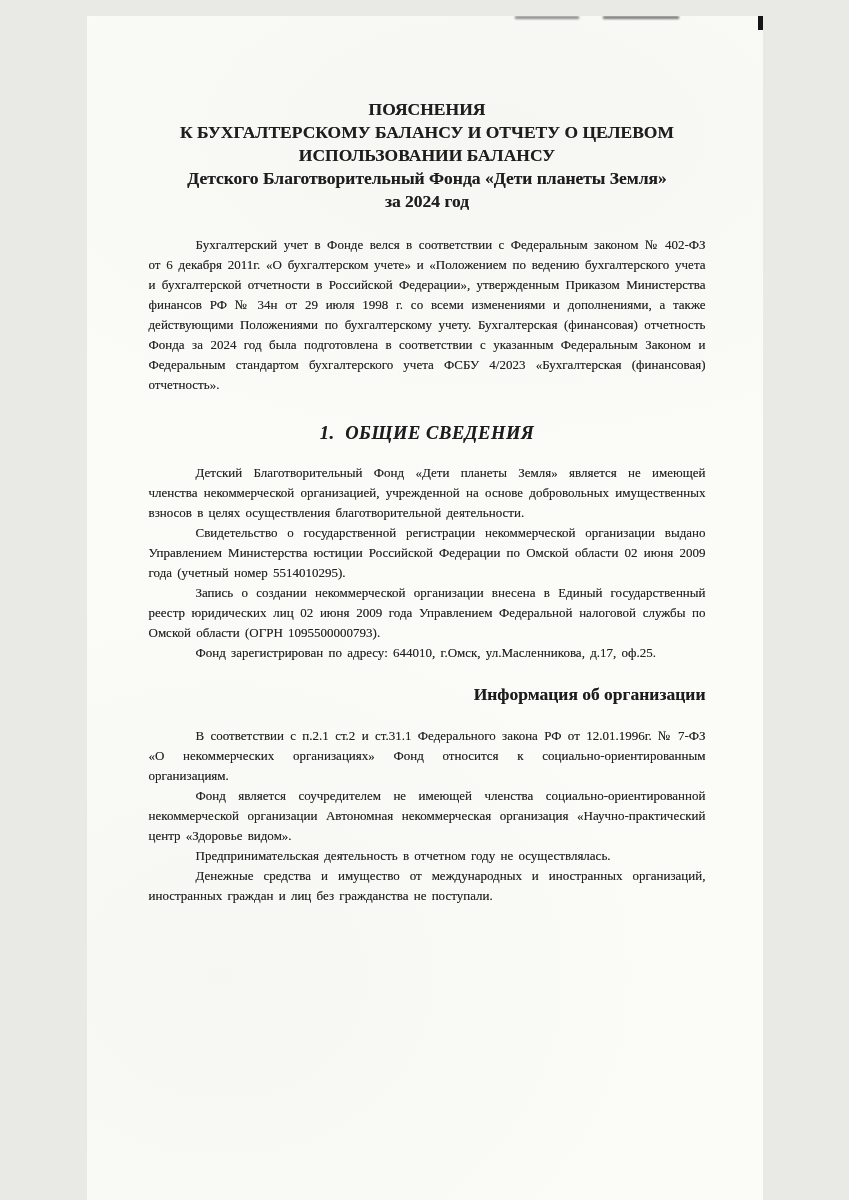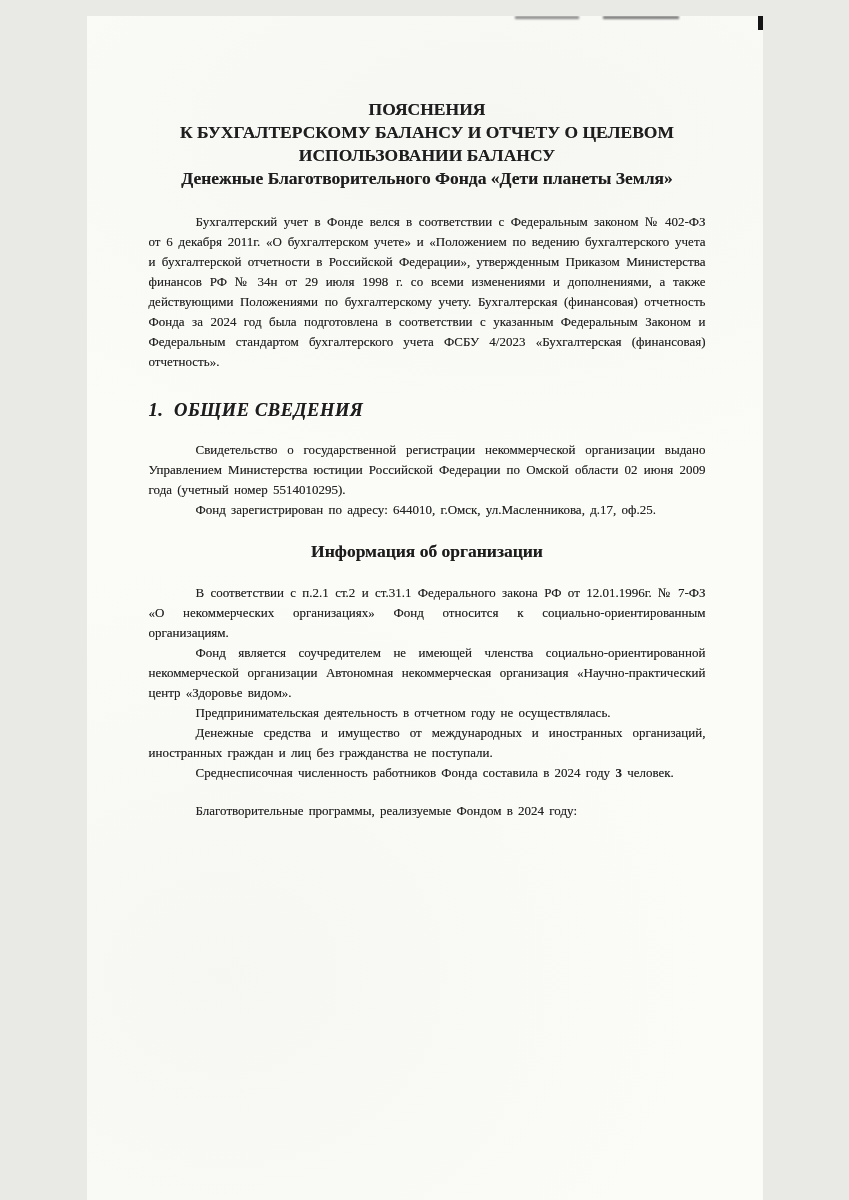--- a/index.html
+++ b/index.html
@@ -38,31 +38,32 @@
     font-size: 13px;
     line-height: 20px;
     word-spacing: 2px;
     text-shadow: 0 0 0.5px rgba(20,20,20,0.45);
   }
   .intro {
     margin-top: 22px;
   }
   .section-heading {
     margin: 26px 0 18px 0;
+    text-align: center;
     font-weight: bold;
     font-style: italic;
     font-size: 18.5px;
     line-height: 24px;
     letter-spacing: 0.6px;
     color: #1d1d1d;
     text-shadow: 0 0 0.6px rgba(10,10,10,0.5);
   }
   .sub-heading {
     margin: 20px 0 20px 0;
-    text-align: center;
+    text-align: right;
     font-weight: bold;
     font-size: 17.5px;
     line-height: 23px;
     color: #1d1d1d;
     text-shadow: 0 0 0.6px rgba(10,10,10,0.5);
   }
   .closing {
     margin-top: 18px;
   }
   .bold-inline {
@@ -127,40 +128,41 @@
   <div class="smudge-a"></div>
   <div class="smudge-b"></div>
   <div class="corner-mark"></div>
 
   <div class="content">
 
     <header class="doc-title">
       <div>ПОЯСНЕНИЯ</div>
       <div>К БУХГАЛТЕРСКОМУ БАЛАНСУ И ОТЧЕТУ О ЦЕЛЕВОМ</div>
       <div>ИСПОЛЬЗОВАНИИ БАЛАНСУ</div>
-      <div>Денежные Благотворительного Фонда «Дети планеты Земля»</div>
+      <div>Детского Благотворительный Фонда «Дети планеты Земля»</div>
+      <div>за 2024 год</div>
     </header>
 
     <p class="para intro">Бухгалтерский учет в Фонде велся в соответствии с Федеральным законом № 402-ФЗ от 6 декабря 2011г. «О бухгалтерском учете» и «Положением по ведению бухгалтерского учета и бухгалтерской отчетности в Российской Федерации», утвержденным Приказом Министерства финансов РФ № 34н от 29 июля 1998 г. со всеми изменениями и дополнениями, а также действующими Положениями по бухгалтерскому учету. Бухгалтерская (финансовая) отчетность Фонда за 2024 год была подготовлена в соответствии с указанным Федеральным Законом и Федеральным стандартом бухгалтерского учета ФСБУ 4/2023 «Бухгалтерская (финансовая) отчетность».</p>
 
     <h2 class="section-heading">1.&nbsp; ОБЩИЕ СВЕДЕНИЯ</h2>
 
+    <p class="para">Детский Благотворительный Фонд «Дети планеты Земля» является не имеющей членства некоммерческой организацией, учрежденной на основе добровольных имущественных взносов в целях осуществления благотворительной деятельности.</p>
     <p class="para">Свидетельство о государственной регистрации некоммерческой организации выдано Управлением Министерства юстиции Российской Федерации по Омской области 02 июня 2009 года (учетный номер 5514010295).</p>
+    <p class="para">Запись о создании некоммерческой организации внесена в Единый государственный реестр юридических лиц 02 июня 2009 года Управлением Федеральной налоговой службы по Омской области (ОГРН 1095500000793).</p>
     <p class="para">Фонд зарегистрирован по адресу: 644010, г.Омск, ул.Масленникова, д.17, оф.25.</p>
 
     <h3 class="sub-heading">Информация об организации</h3>
 
     <p class="para">В соответствии с п.2.1 ст.2 и ст.31.1 Федерального закона РФ от 12.01.1996г. № 7-ФЗ «О некоммерческих организациях» Фонд относится к социально-ориентированным организациям.</p>
     <p class="para">Фонд является соучредителем не имеющей членства социально-ориентированной некоммерческой организации Автономная некоммерческая организация «Научно-практический центр «Здоровье видом».</p>
     <p class="para">Предпринимательская деятельность в отчетном году не осуществлялась.</p>
     <p class="para">Денежные средства и имущество от международных и иностранных организаций, иностранных граждан и лиц без гражданства не поступали.</p>
 
-    <p class="para"><span>Среднесписочная численность работников Фонда составила в 2024 году </span><span class="bold-inline">3</span><span> человек.</span></p>
 
-    <p class="para closing">Благотворительные программы, реализуемые Фондом в 2024 году:</p>
 
   </div>
 
   <div class="bottom-line"></div>
   <div class="bottom-line-dark-1"></div>
   <div class="bottom-line-dark-2"></div>
   <div class="bottom-line-dark-3"></div>
 
 </div>
 

